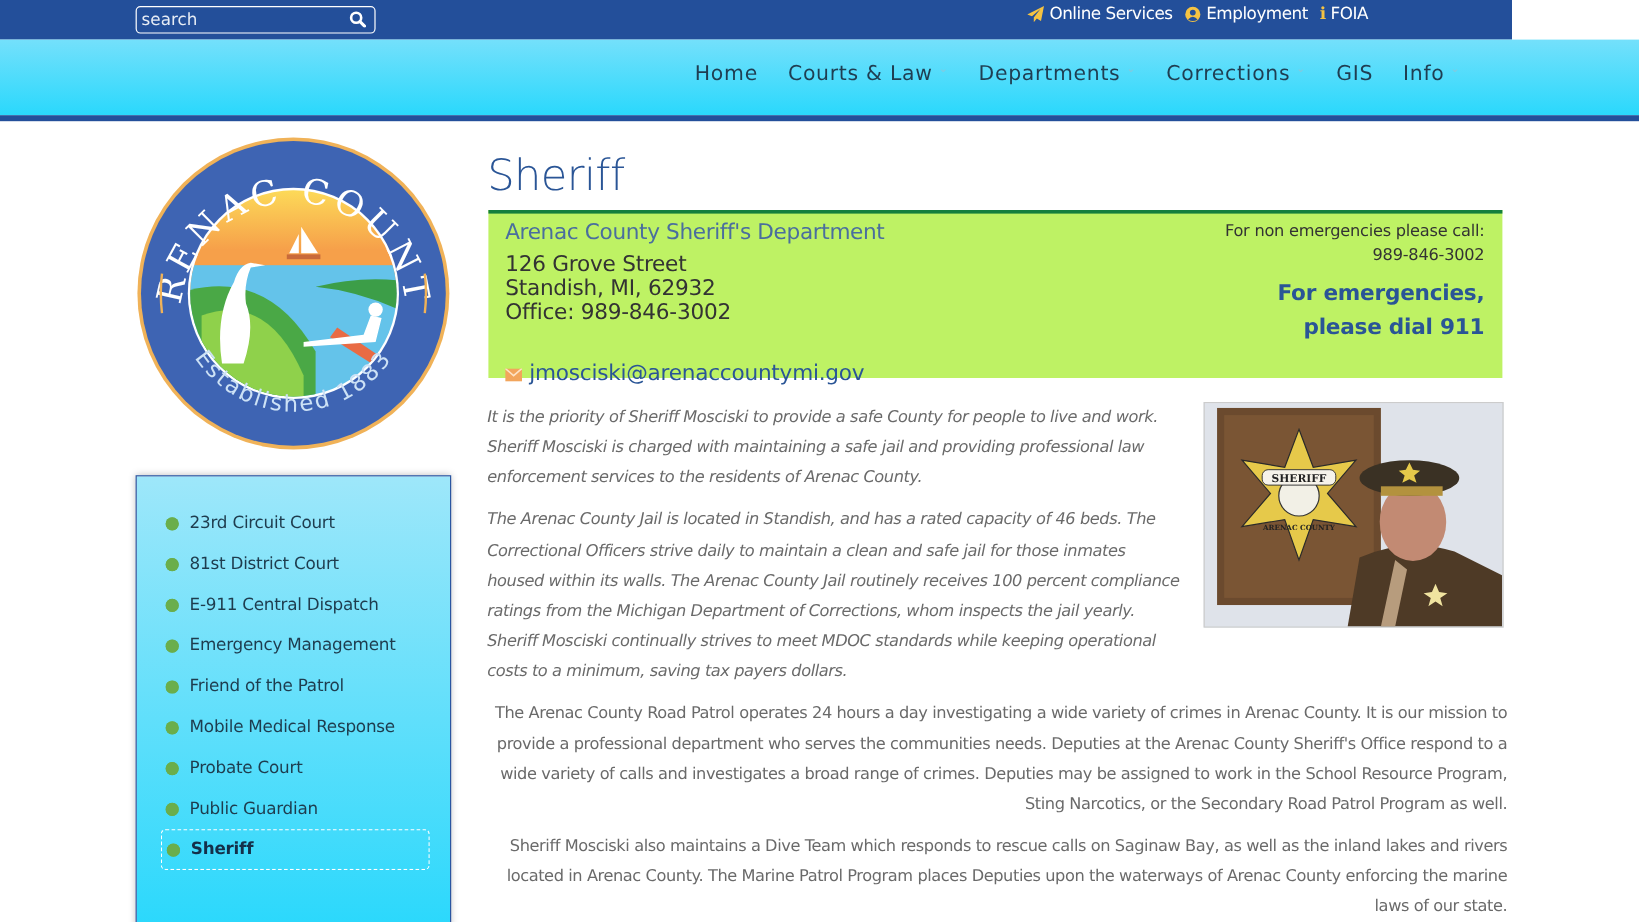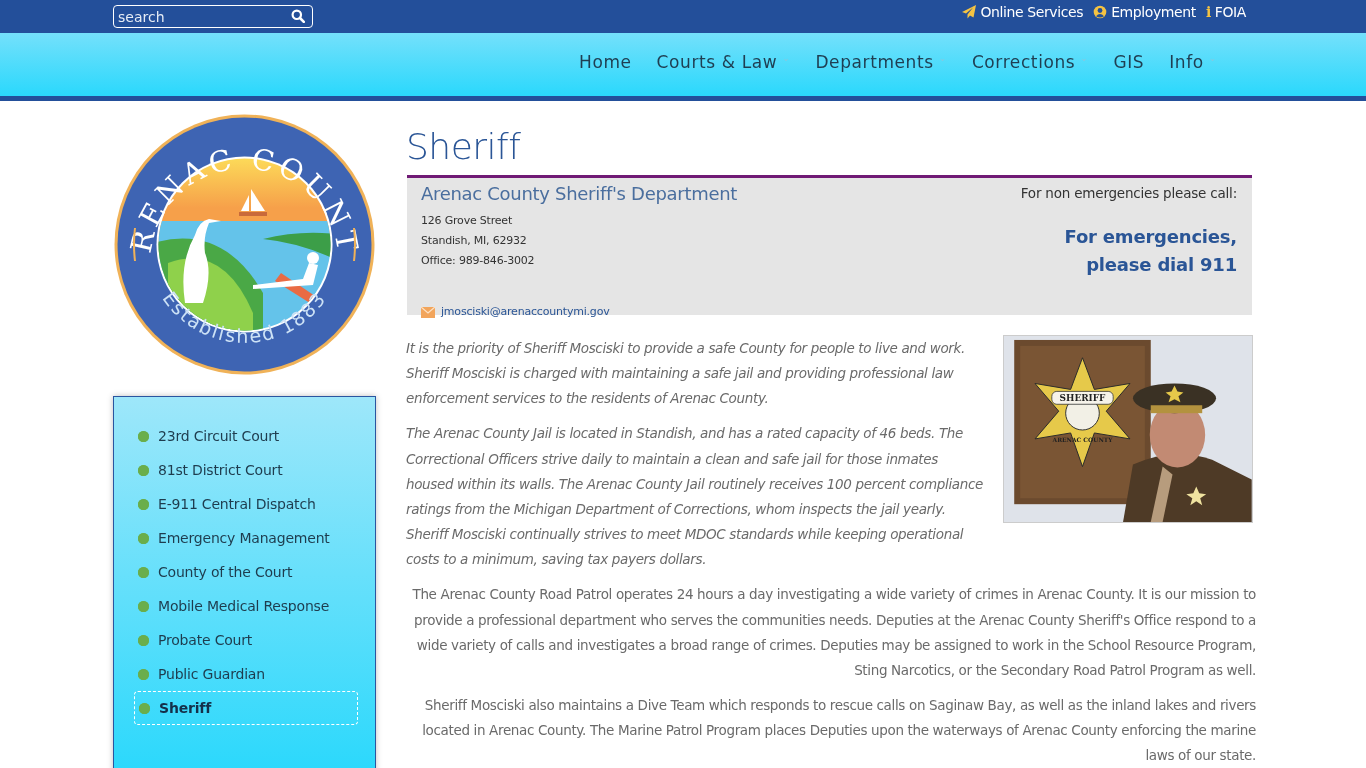--- a/index.html
+++ b/index.html
@@ -1,42 +1,42 @@
 <!DOCTYPE html>
 <html><head>
 <meta charset="utf-8">
 <style>
   * { box-sizing: border-box; margin: 0; padding: 0; }
   html, body { width: 1366px; height: 768px; overflow: hidden; background: #ffffff; font-family: "Liberation Sans", "DejaVu Sans", sans-serif; }
-  .topbar { position: absolute; left: 0; top: 0; width: 1366px; height: 33px; background: #234f9a; }
+  .topbar { position: absolute; left: 0; top: 0; width: 1260px; height: 33px; background: #234f9a; }
   .search-box { position: absolute; left: 113px; top: 5px; width: 200px; height: 23px; border: 1.5px solid #ffffff; border-radius: 4px; }
   .search-box input { position: absolute; left: 4px; top: 1px; width: 165px; height: 19px; background: transparent; border: none; outline: none; color: #ffffff; font-size: 14px; font-family: "DejaVu Sans", sans-serif; }
   .search-box input::placeholder { color: #e6ecf5; }
   .search-icon { position: absolute; right: 7px; top: 3px; width: 14px; height: 14px; }
   .toplinks { position: absolute; right: 120px; top: 4px; display: flex; gap: 10px; color: #ffffff; font-size: 14px; font-family: "DejaVu Sans", sans-serif; letter-spacing: -0.4px; text-align: center; }
   .toplink { display: flex; align-items: center; gap: 4px; cursor: pointer; }
   .toplink .ic { color: #f5c342; font-size: 14px; }
   .navbar { position: absolute; left: 0; top: 33px; width: 1366px; height: 63px; background: linear-gradient(#74e0fb, #2ad8fc); }
   .navbar-border { position: absolute; left: 0; top: 96px; width: 1366px; height: 5px; background: #234f9a; }
   .nav { position: absolute; left: 579px; top: 52px; display: flex; gap: 0; font-family: "DejaVu Sans", sans-serif; font-size: 17px; color: #1f3e52; letter-spacing: 0.6px; }
   .nav-item { display: flex; align-items: flex-start; margin-right: 25px; cursor: pointer; white-space: nowrap; }
   .nav-item .caret { font-size: 9px; color: #86c9de; margin-left: 5px; margin-top: 1px; }
   .logo { position: absolute; left: 113px; top: 113px; width: 263px; height: 263px; }
   .sidebar { position: absolute; left: 113px; top: 396px; width: 263px; height: 380px; border: 1px solid #2a55a0; background: linear-gradient(#9ee7fa, #2ad8fc); box-shadow: 0 0 6px rgba(0,0,0,0.25); }
   .side-list { position: absolute; left: 20px; top: 22px; width: 224px; list-style: none; }
   .side-item { position: relative; height: 34px; display: flex; align-items: center; padding-left: 4px; font-family: "DejaVu Sans", sans-serif; font-size: 14px; color: #1e3c4e; cursor: pointer; letter-spacing: -0.2px; }
   .side-item .bullet { width: 11px; height: 11px; border-radius: 50%; background: #6aae4c; margin-right: 9px; margin-left: 0; box-shadow: 0 0 0 1px #6aae4c inset; }
   .side-item.active { border: 1px dashed #ffffff; border-radius: 4px; font-weight: bold; color: #14304a; }
   .page-title { position: absolute; left: 406px; top: 126px; font-family: "DejaVu Sans", sans-serif; font-size: 36px; font-weight: 300; color: #2a5596; letter-spacing: -0.5px; }
-  .contact { position: absolute; left: 407px; top: 175px; width: 845px; height: 140px; background: #e5e5e5; border-top: 3px solid #701a75; }
+  .contact { position: absolute; left: 407px; top: 175px; width: 845px; height: 140px; background: #bef264; border-top: 3px solid #15803d; }
   .dept-name { position: absolute; left: 14px; top: 5px; font-family: "DejaVu Sans", sans-serif; font-size: 18px; color: #4a6e9e; letter-spacing: -0.3px; }
-  .addr { position: absolute; left: 14px; top: 33px; font-family: "DejaVu Sans", sans-serif; font-size: 11px; color: #333333; line-height: 19.8px; letter-spacing: -0.2px; }
+  .addr { position: absolute; left: 14px; top: 33px; font-family: "DejaVu Sans", sans-serif; font-size: 18px; color: #333333; line-height: 19.8px; letter-spacing: -0.2px; }
   .email { display: flex; align-items: center; gap: 6px; color: #2a5596; cursor: pointer; margin-top: 32px; }
   .right-block { position: absolute; right: 15px; top: 5px; text-align: right; font-family: "DejaVu Sans", sans-serif; font-size: 13.5px; color: #333333; line-height: 20px; letter-spacing: -0.2px; }
-  .emergency { margin-top: 20px; font-size: 18px; color: #2a5596; line-height: 28px; font-weight: 600; letter-spacing: -0.2px; }
+  .emergency { margin-top: 8px; font-size: 18px; color: #2a5596; line-height: 28px; font-weight: 600; letter-spacing: -0.2px; }
   .photo { position: absolute; left: 1003px; top: 335px; width: 250px; height: 188px; background: #dfe4ea; border: 1px solid #cccccc; overflow: hidden; }
   .body-text { position: absolute; left: 406px; top: 336px; font-family: "DejaVu Sans", sans-serif; font-size: 13.5px; color: #6a6a6a; line-height: 25.2px; letter-spacing: -0.35px; }
   .body-text p { margin-bottom: 9.8px; }
   .p-narrow { width: 580px; font-style: italic; }
   .p-wide { width: 850px; text-align: right; }
 </style>
 </head>
 <body>
 
 <div class="topbar">
@@ -144,21 +144,21 @@
     <li class="side-item">
         <span class="bullet"></span>
         <span>E-911 Central Dispatch</span>
       </li>
     <li class="side-item">
         <span class="bullet"></span>
         <span>Emergency Management</span>
       </li>
     <li class="side-item">
         <span class="bullet"></span>
-        <span>County of the Court</span>
+        <span>Friend of the Patrol</span>
       </li>
     <li class="side-item">
         <span class="bullet"></span>
         <span>Mobile Medical Response</span>
       </li>
     <li class="side-item">
         <span class="bullet"></span>
         <span>Probate Court</span>
       </li>
     <li class="side-item">
@@ -183,20 +183,21 @@
     <div class="email">
       <svg width="14" height="11" viewBox="0 0 14 11">
           <rect x="0" y="0" width="14" height="11" fill="#f2a55c"></rect>
           <path d="M0 0 L7 6 L14 0" stroke="#fde2c5" stroke-width="1.3" fill="none"></path>
         </svg>
       <span>jmosciski@arenaccountymi.gov</span>
     </div>
   </div>
   <div class="right-block">
     <div>For non emergencies please call:</div>
+    <div>989-846-3002</div>
     <div class="emergency">
       <div>For emergencies,</div>
       <div>please dial 911</div>
     </div>
   </div>
 </section>
 
 <svg class="photo" viewBox="0 0 250 188">
   <rect width="250" height="188" fill="#dfe3ea"></rect>
   <rect x="10" y="4" width="138" height="166" fill="#6b4a2e"></rect>

